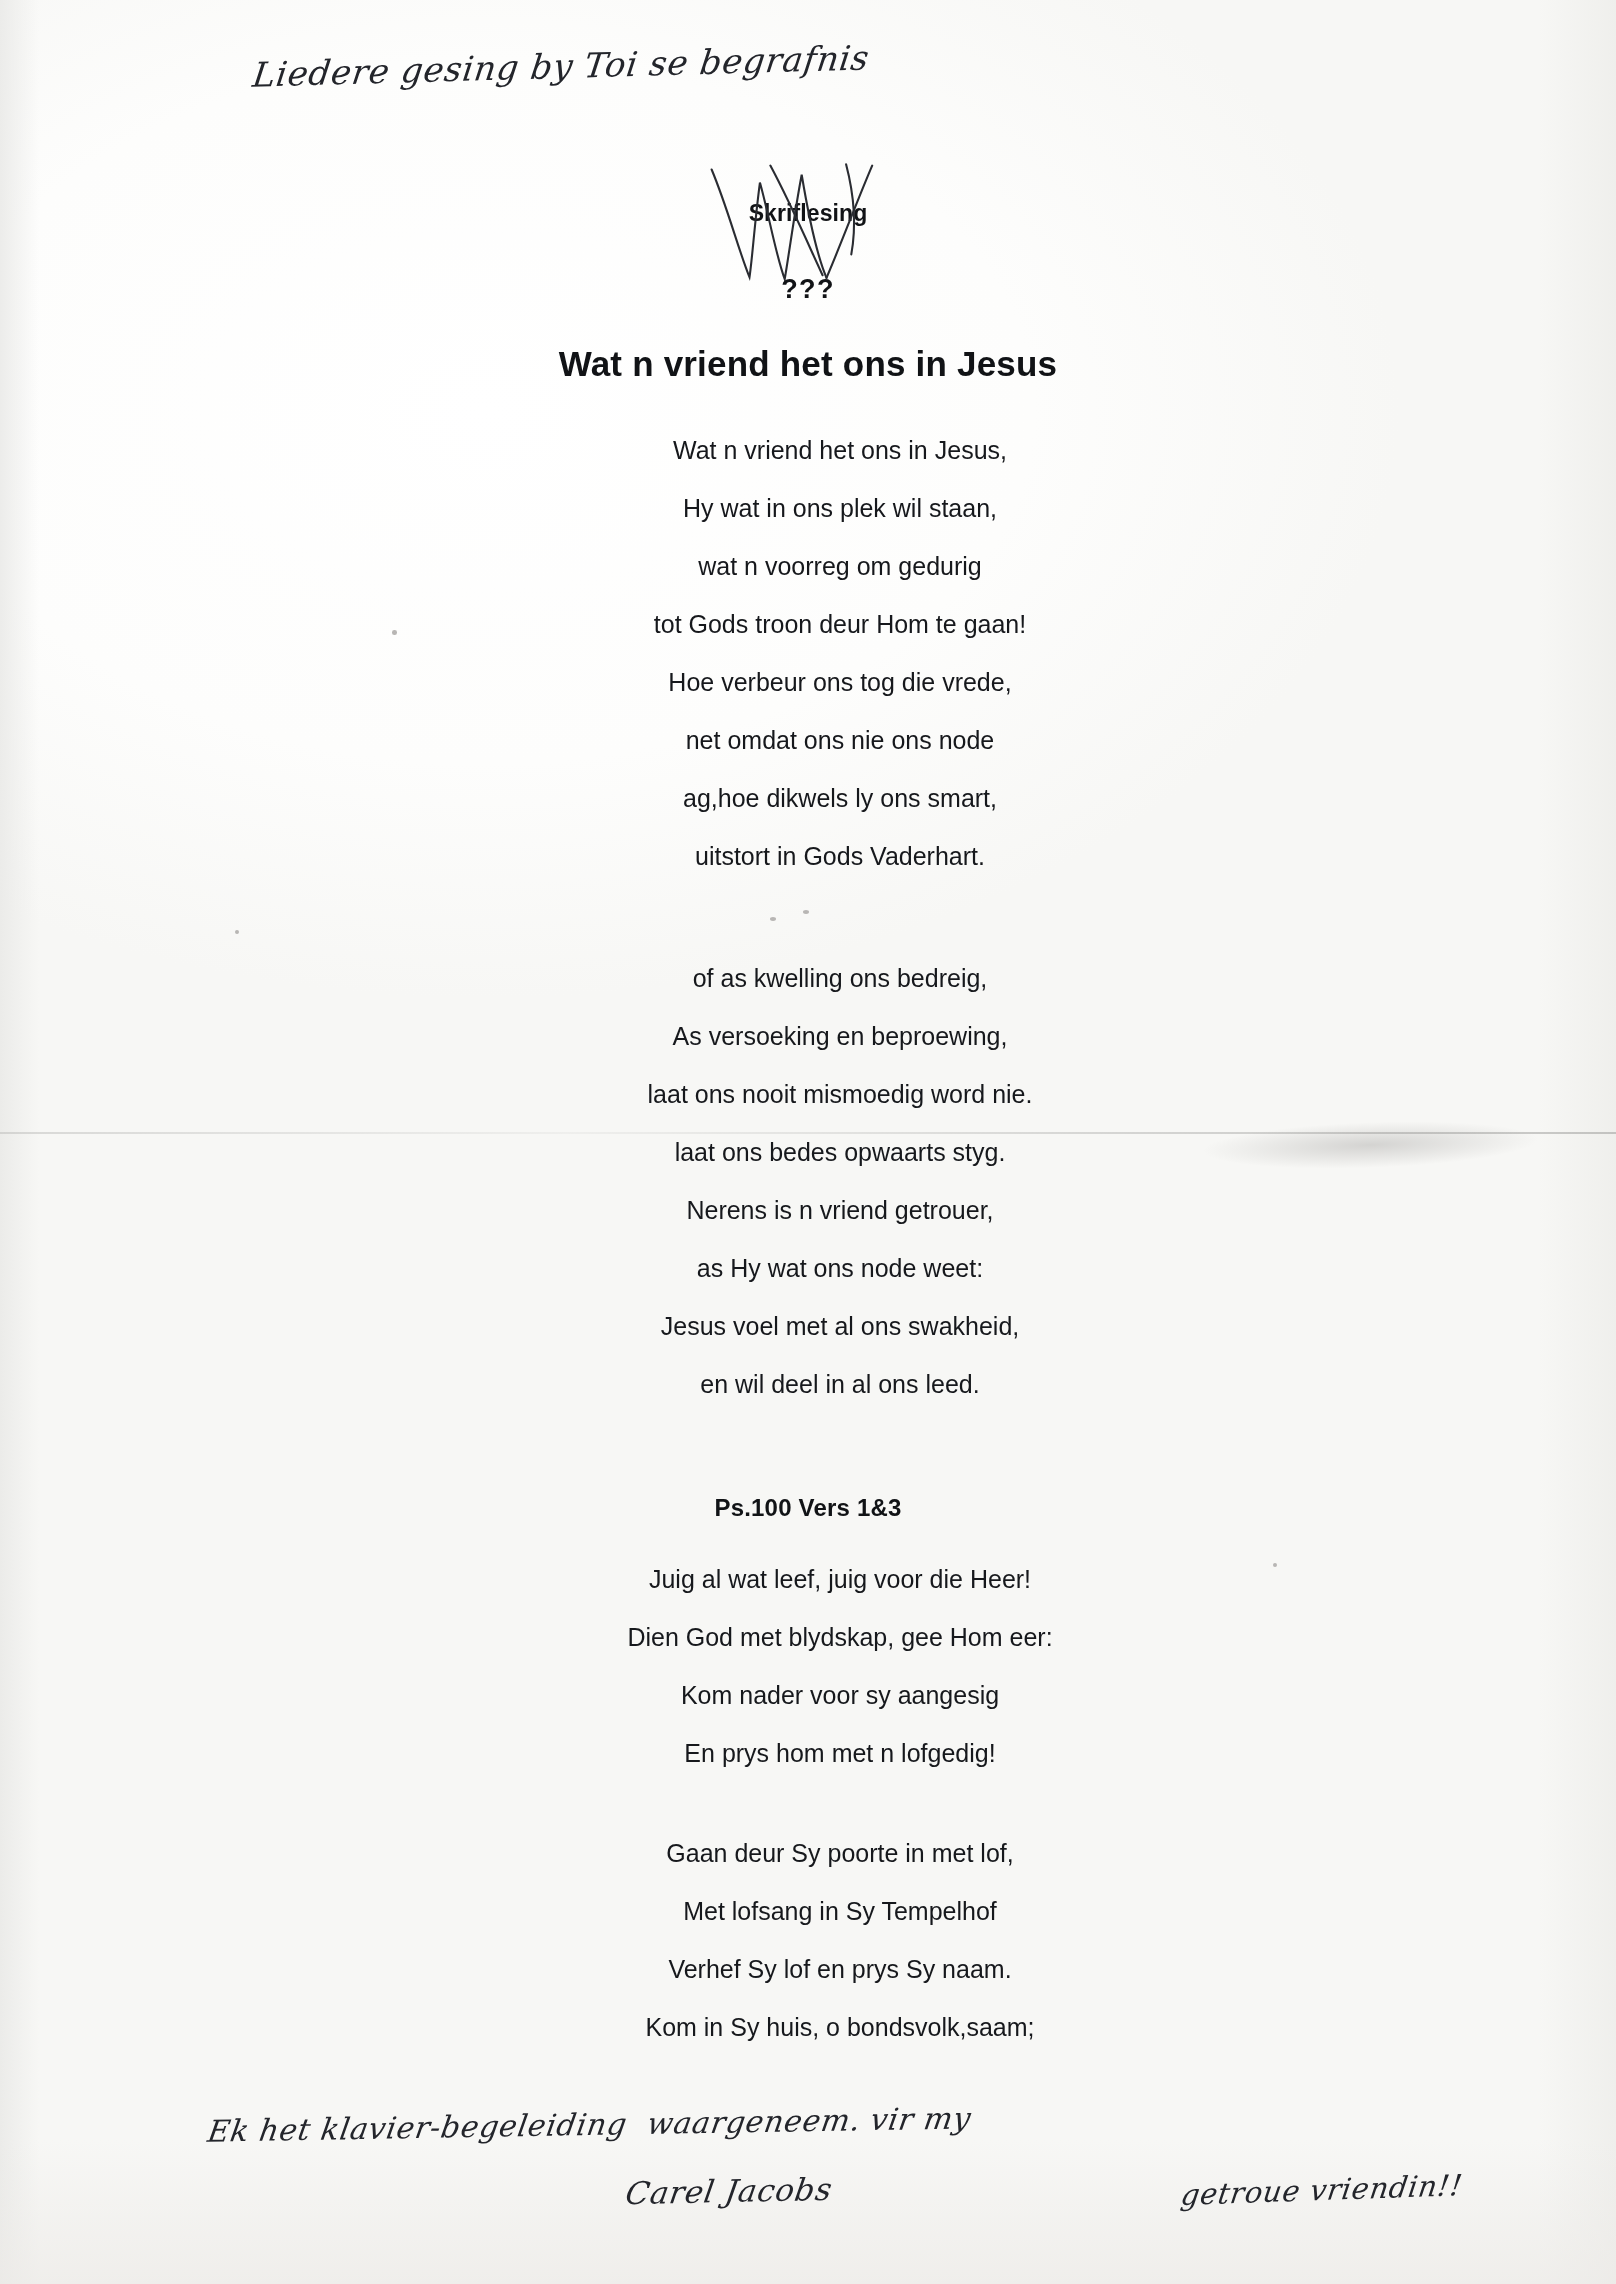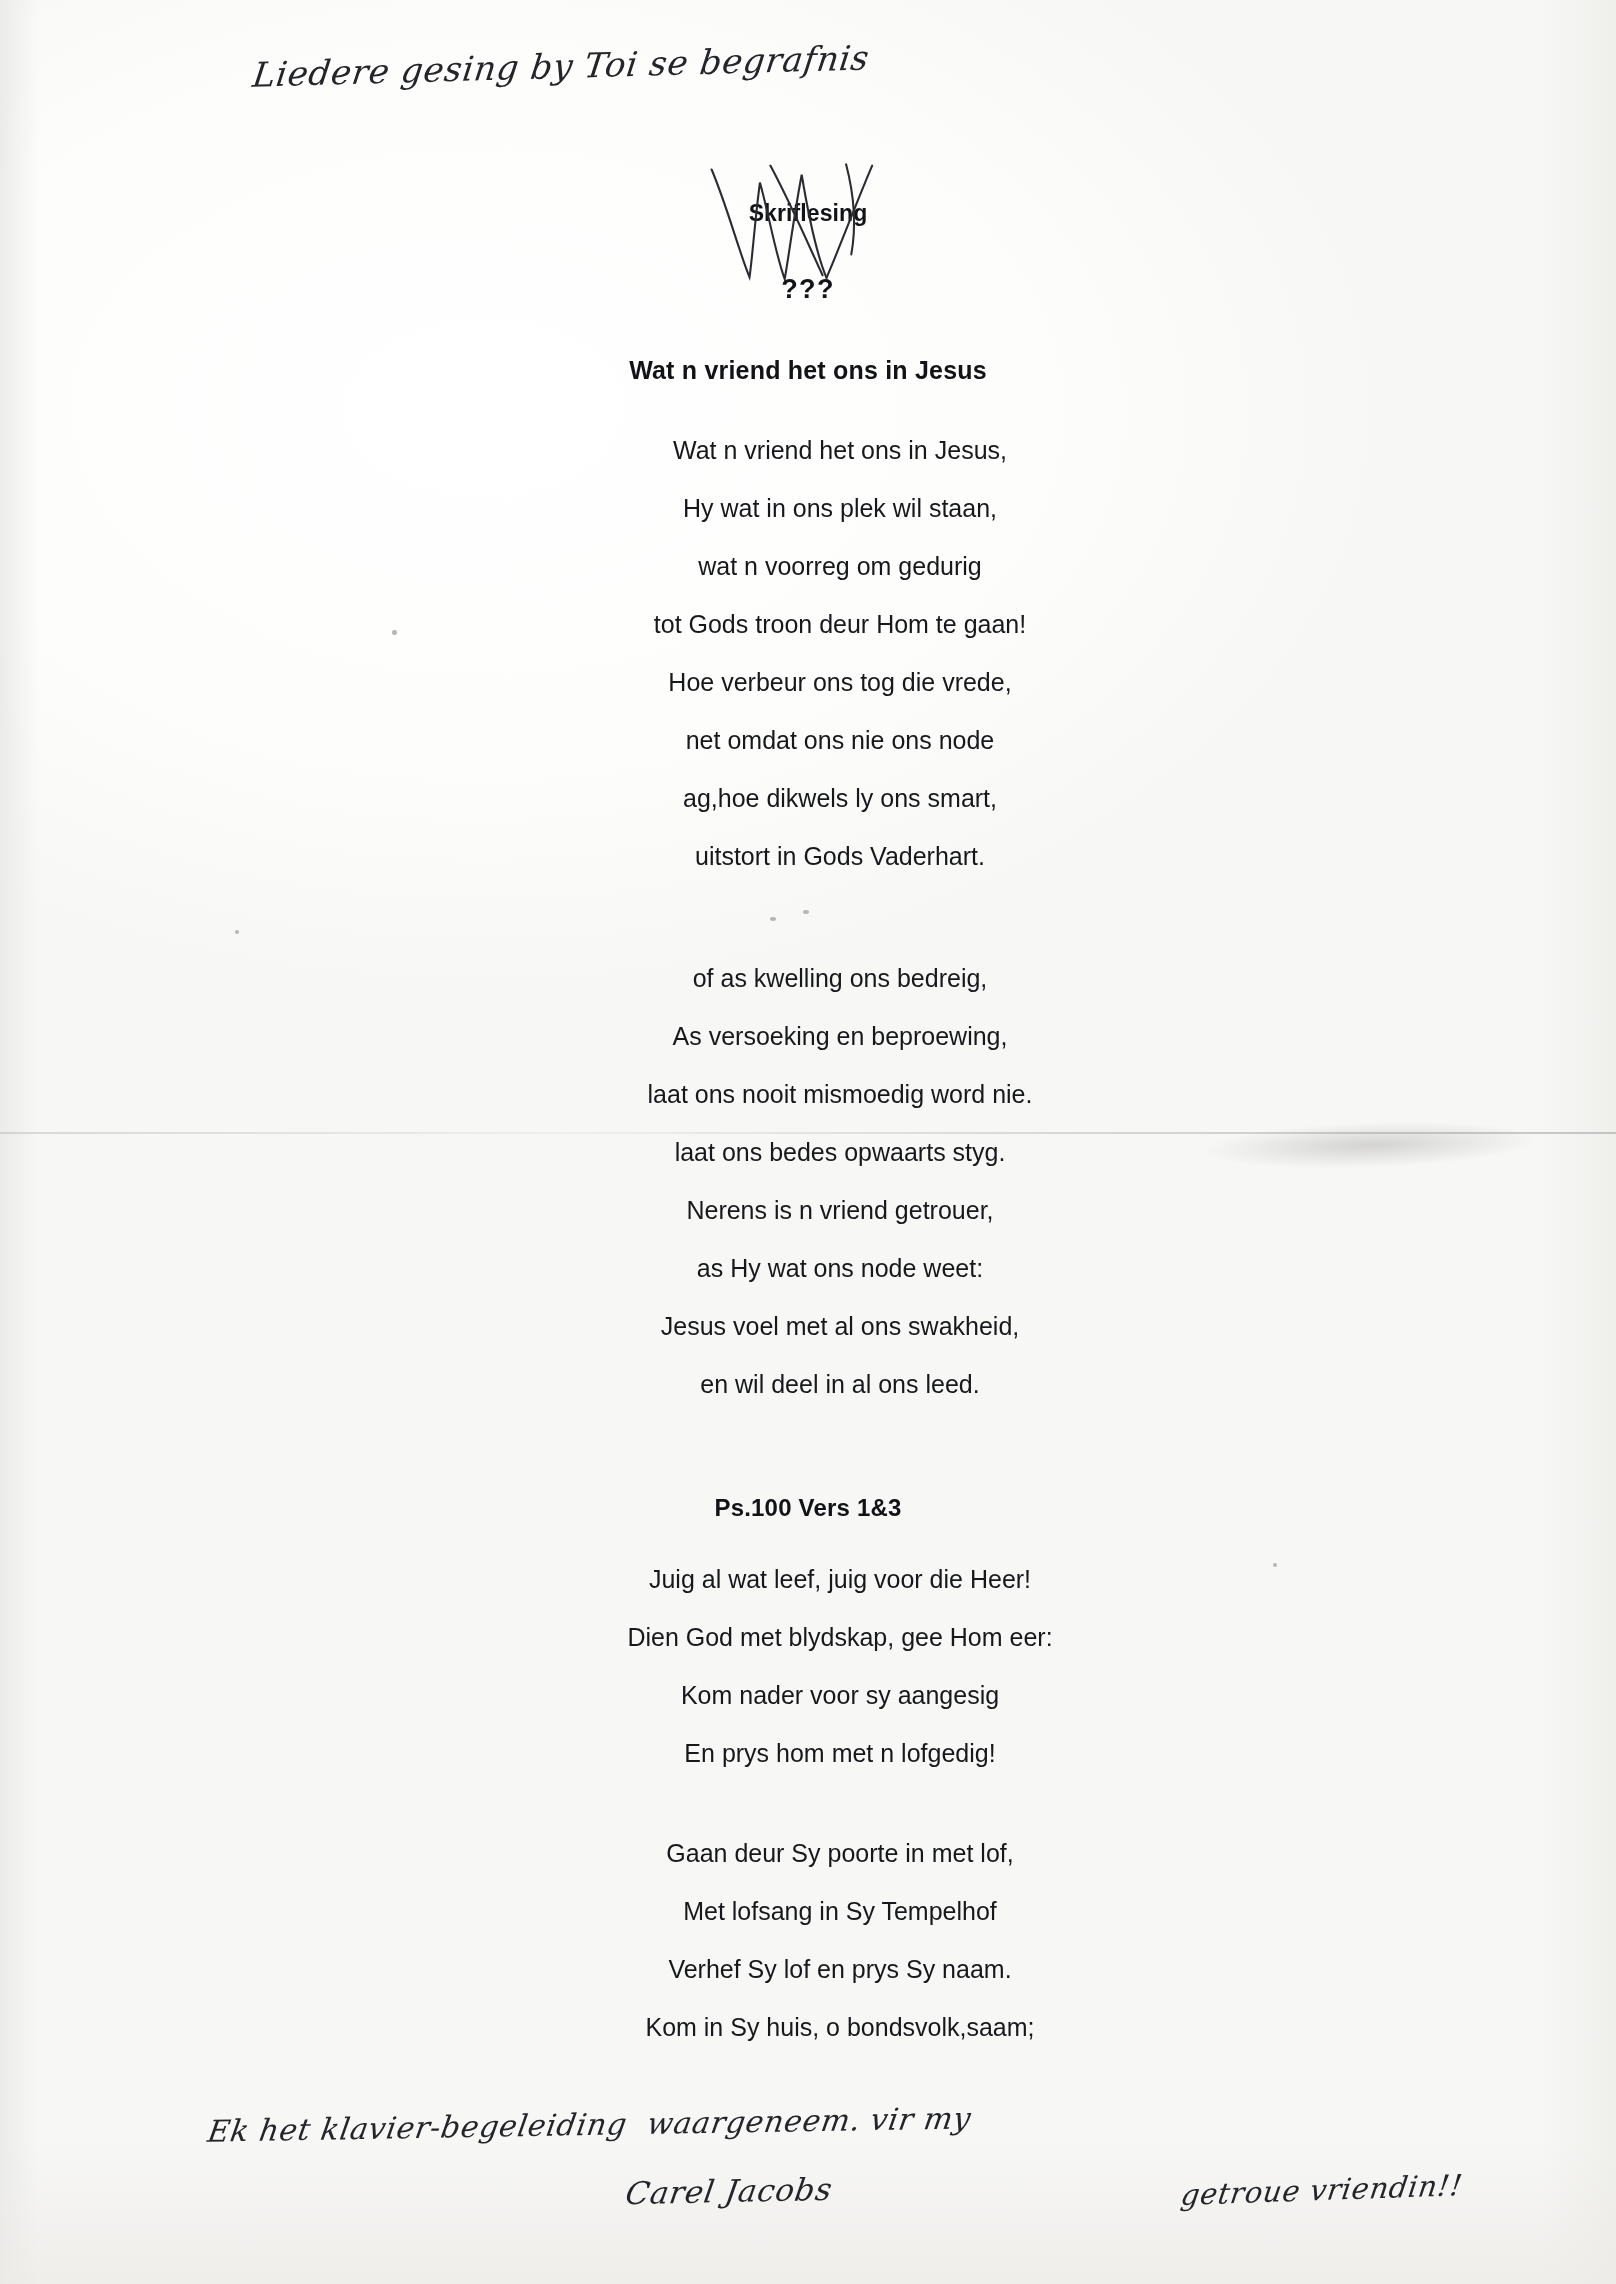--- a/index.html
+++ b/index.html
@@ -111,21 +111,21 @@
 
   .heading-center {
     position: absolute;
     width: 1616px;
     text-align: center;
     font-weight: bold;
     color: #111316;
   }
   .h-skriflesing { top: 200px; font-size: 23px; letter-spacing: 0.1px; }
   .h-qmarks { top: 274px; font-size: 27px; font-weight: bold; letter-spacing: 1.3px; }
-  .h-song1 { top: 356px; font-size: 25px; letter-spacing: 0.2px; }
+  .h-song1 { top: 344px; font-size: 35px; letter-spacing: 0.2px; }
   .h-song2 { top: 1494px; font-size: 24px; letter-spacing: 0.2px; }
 
   .verse {
     position: absolute;
     width: 1616px;
     text-align: center;
     font-size: 25px;
     line-height: 58px;
     color: #16181c;
     padding-left: 32px;

